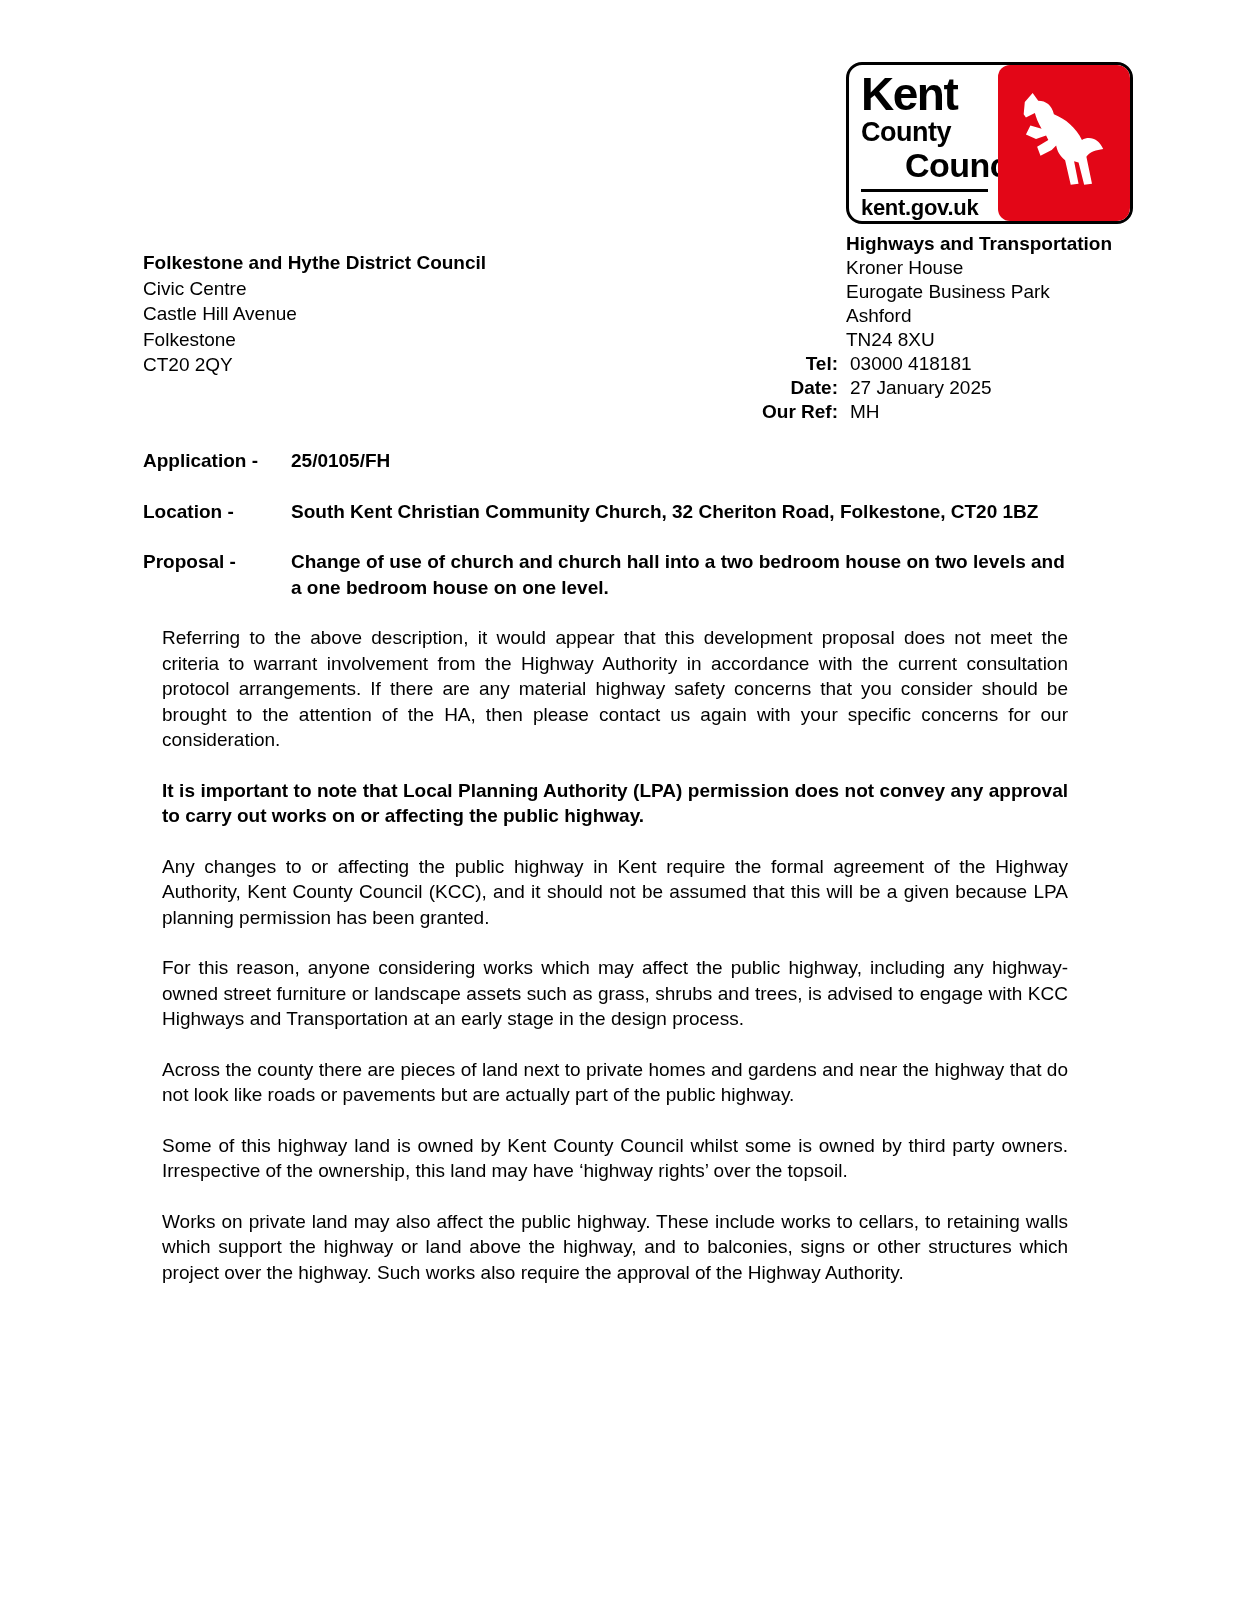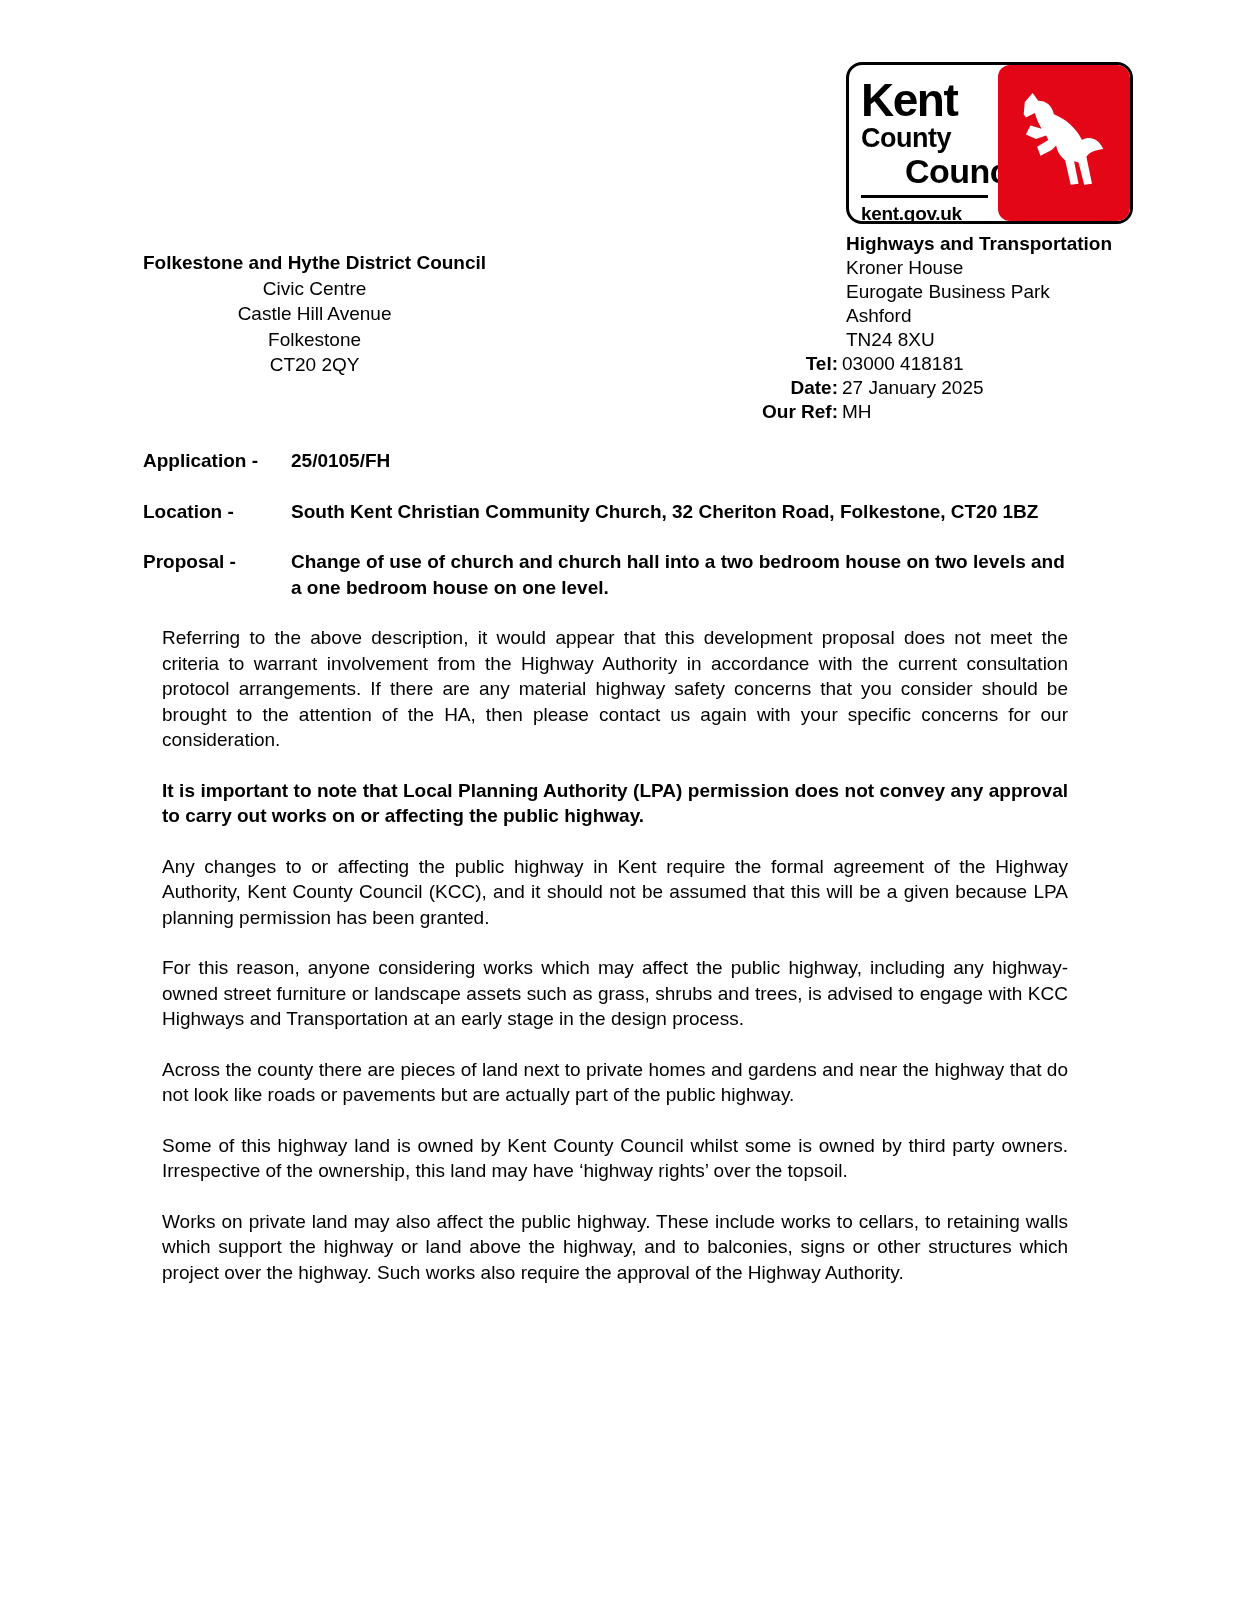--- a/index.html
+++ b/index.html
@@ -8,42 +8,42 @@
     width:1236px; height:1600px;
     font-family:"Liberation Sans", sans-serif;
     color:#000; position:relative; overflow:hidden;
   }
   .page { padding:62px 103px 0 143px; }
 
   
   .letterhead { display:flex; justify-content:space-between; align-items:flex-start; }
   .bold { font-weight:bold; }
 
-  .recipient { margin-top:188px; font-size:19px; line-height:25.5px;text-align:center; }
+  .recipient { margin-top:188px; font-size:19px; line-height:25.5px; }
 
   .sender-col { width:390px; font-size:19px; line-height:24px; flex:none; }
 
   
   .logo {
     display:flex; margin-left:103px; width:287px; height:162px;
     border:3px solid #000; border-radius:16px; overflow:hidden; background:#fff;
   }
-  .logo-text { width:149px; padding:12px 0 7px 12px; display:flex; flex-direction:column; }
+  .logo-text { width:149px; padding:6px 0 7px 12px; display:flex; flex-direction:column; }
   .logo-kent   { font-size:46px; font-weight:bold; line-height:1.02; letter-spacing:-1.5px; }
   .logo-county { font-size:27px; font-weight:bold; line-height:1.08; letter-spacing:-0.5px; }
   .logo-council{ font-size:34px; font-weight:bold; line-height:1.08; letter-spacing:-0.5px;margin-left:44px; }
   .logo-rule { border-top:3px solid #000; margin:5px 10px 4px 0; }
-  .logo-web { font-size:19px; font-weight:bold; letter-spacing:-0.3px; }
+  .logo-web { font-size:22px; font-weight:bold; letter-spacing:-0.3px; }
   .logo-red { flex:1; display:flex; align-items:center; justify-content:center; border-radius:12px; }
   .logo-red svg { width:112px; height:122px; }
 
   .sender { margin-top:8px; }
   .sender .dept { margin-left:103px; }
   .sender .addr { margin-left:103px; }
-  .field-row { display:grid; grid-template-columns:95px 1fr; column-gap:4px; }
+  .field-row { display:grid; grid-template-columns:95px 1fr; column-gap:12px; }
   .field-label { text-align:right; font-weight:bold; }
 
   
   .app-details {
     margin-top:24px; width:925px;
     display:grid; grid-template-columns:148px 1fr; row-gap:25px;
     font-weight:bold; font-size:19px; line-height:25.5px;
   }
 
   

